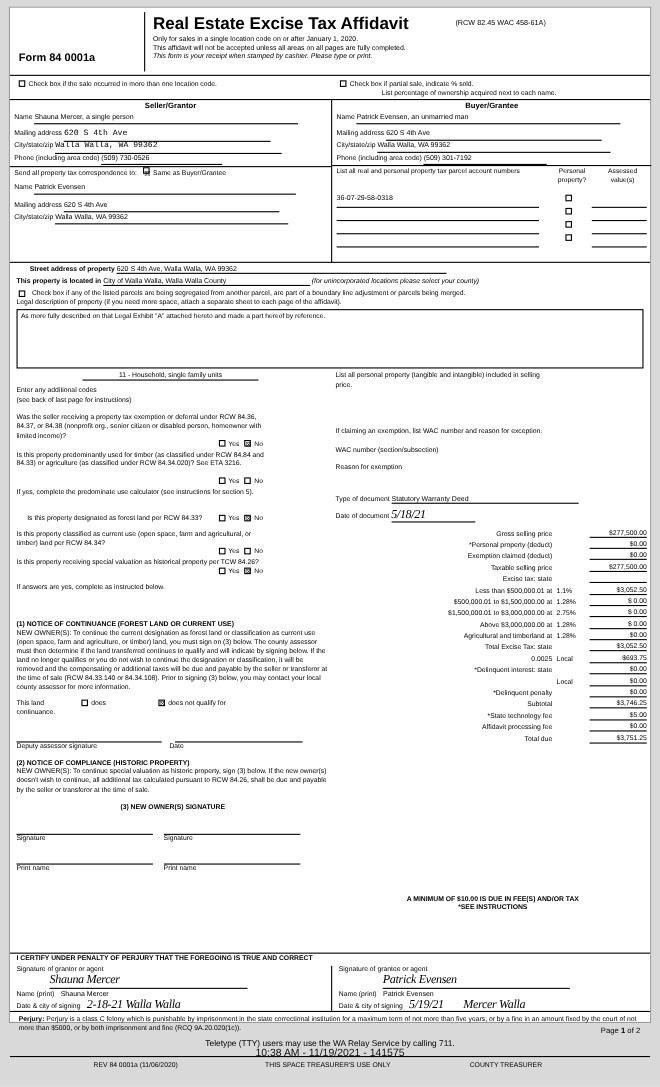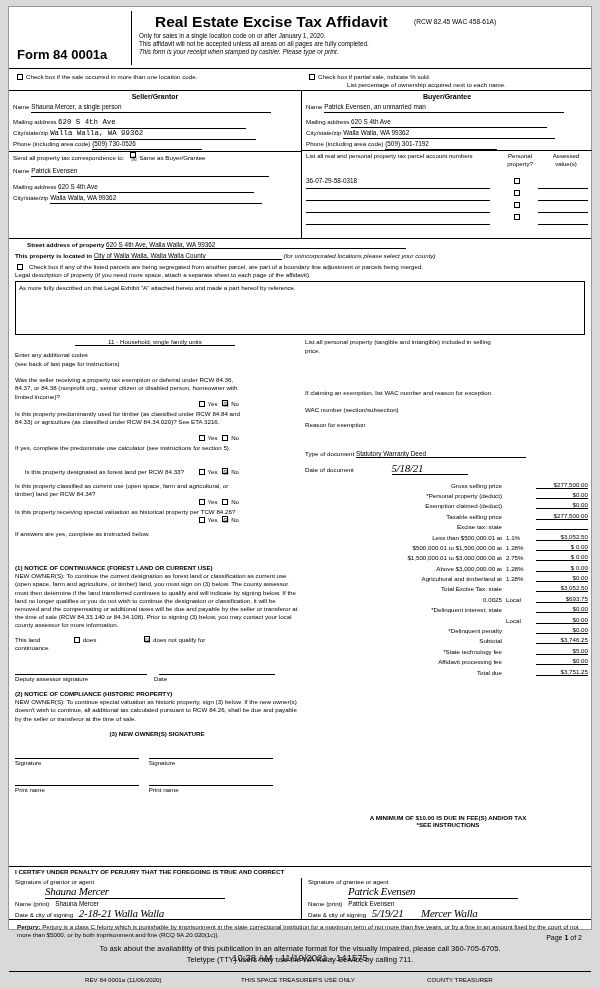--- a/index.html
+++ b/index.html
@@ -26,23 +26,23 @@
   }
   .pg b { font-weight:bold; }
 
   
   .hdr { position:relative; height:62px; border-bottom:1px solid #000; }
   .logo { position:absolute; left:8px; top:5px; width:110px; text-align:center; }
   .logo .dept { font-size:5.4px; font-style:italic; }
   .logo .rev { font-size:13px; font-weight:bold; letter-spacing:-0.2px; font-family:"Liberation Serif", serif;}
   .logo .wash { font-size:4.6px; letter-spacing:.3px; }
   .logo .line { border-top:1px solid #000; margin:1px 6px 1px; }
-  .formno { position:absolute; left:8px; top:40px; font-size:13px; font-weight:bold; }
+  .formno { position:absolute; left:8px; top:40px; font-size:10px; font-weight:bold; }
   .vline { position:absolute; left:122px; top:4px; width:0; height:54px; border-left:1px solid #000; }
-  .title { position:absolute; left:146px; top:6px; font-size:15.5px; font-weight:bold; font-family:"Liberation Sans", sans-serif; }
+  .title { position:absolute; left:130px; top:6px; font-size:15.5px; font-weight:bold; font-family:"Liberation Sans", sans-serif; }
   .rcw { position:absolute; left:405px; top:11px; font-size:6.6px; }
   .subt { position:absolute; left:130px; top:25px; width:420px; font-size:6.3px; line-height:8.2px; }
   .subt i { font-style:italic; }
 
   
   .cbrow { position:relative; height:22px; border-bottom:1px solid #000; }
   .cb {
     display:inline-block; width:6px; height:6px; border:1px solid #000;
     vertical-align:-1px; margin-right:3px; background:#fff;
   }
@@ -74,21 +74,20 @@
 
   .legal-box { margin:2px 6px 0 6px; height:54px; border:1px solid #000; padding:2px 3px; font-size:6.1px; }
 
   .yesno { position:absolute; right:6px; font-size:6.1px; white-space:nowrap; }
   .bold { font-weight:bold; }
   .it { font-style:italic; }
   .ctr { text-align:center; }
   .script {
     font-family:"Liberation Serif", serif; font-style:italic; font-size:11px;
     letter-spacing:-0.3px;
-    margin-left:36px;
   }
 </style>
 </head>
 <body>
 
 <div class="page">
 
   <div class="hdr">
     <div class="formno">Form 84 0001a</div>
     <div class="vline"></div>
@@ -474,21 +473,20 @@
         <span class="script" style="margin-left:16px;">Mercer Walla</span>
       </div>
     </div>
   </div>
 
   <div style="padding:3px 8px 0 8px; line-height:8px;">
     <span class="bold">Perjury:</span>
     <span>Perjury is a class C felony which is punishable by imprisonment in the state correctional institution for a maximum term of not more than five years, or by a fine in an amount fixed by the court of not more than $5000, or by both imprisonment and fine (RCQ 9A.20.020(1c)).</span>
   </div>
   <div class="ctr" style="padding:4px 10px 0 10px; font-size:7.6px; line-height:11px;">
-    <div>To ask about the availability of this publication in an alternate format for the visually impaired, please call 360-705-6705.</div>
     <div>Teletype (TTY) users may use the WA Relay Service by calling 711.</div>
   </div>
   <div style="border-top:1px solid #000; margin-top:6px;"></div>
   <div style="position:relative; height:18px;">
     <div style="position:absolute; left:76px; top:4px;">REV 84 0001a (11/06/2020)</div>
     <div style="position:absolute; left:232px; top:4px;">THIS SPACE TREASURER'S USE ONLY</div>
     <div style="position:absolute; left:418px; top:4px;">COUNTY TREASURER</div>
   </div>
 
 </div>

